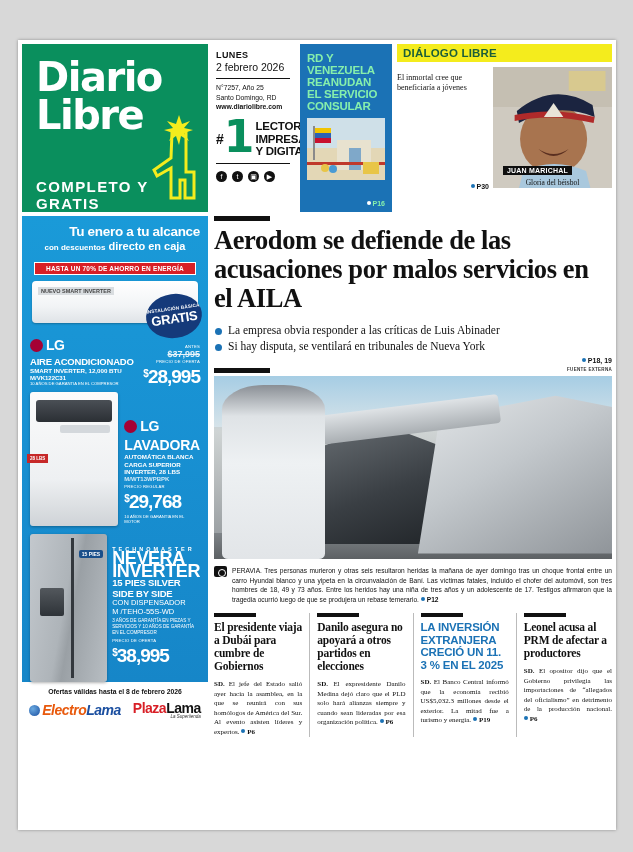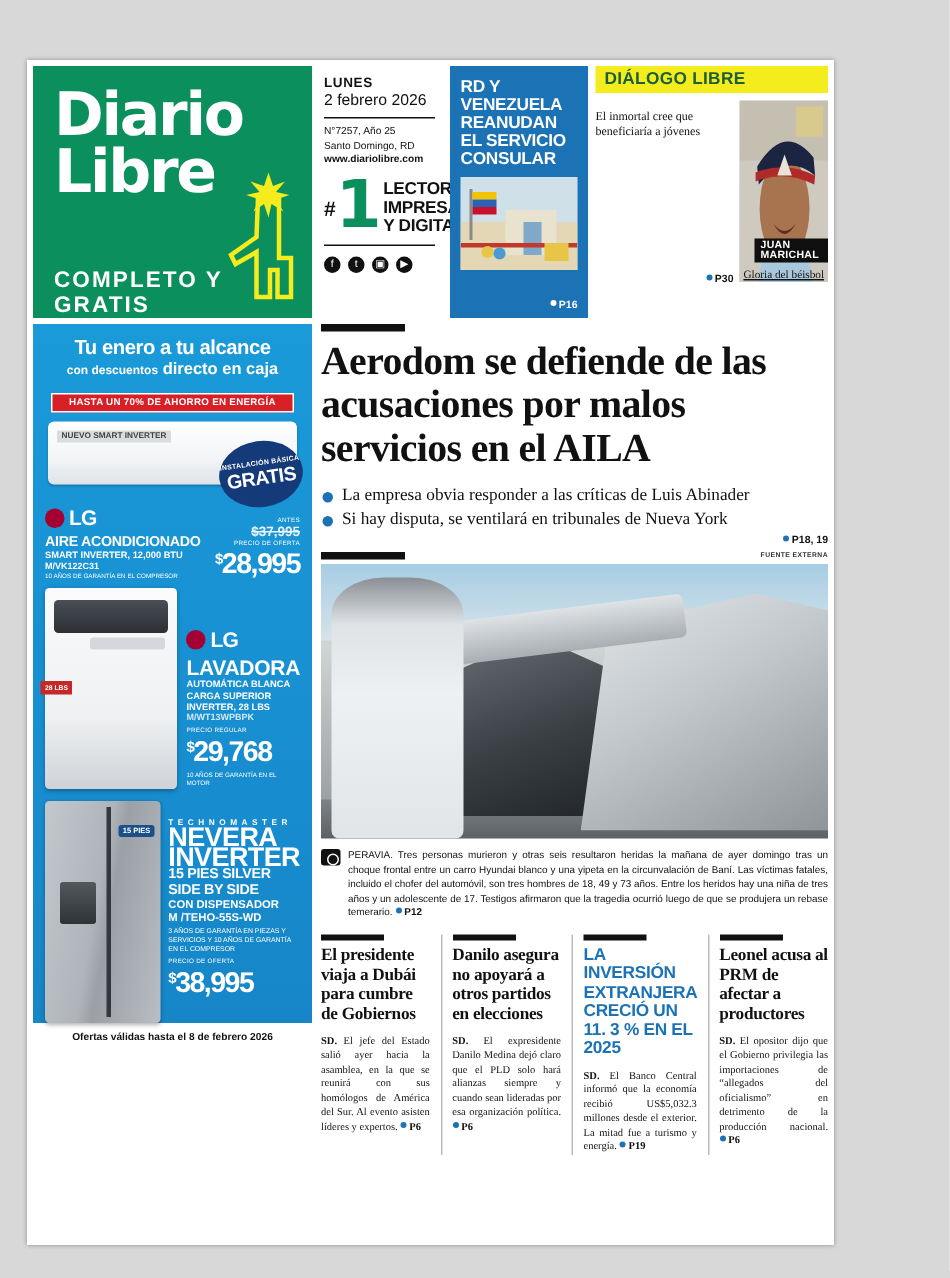--- a/index.html
+++ b/index.html
@@ -5,21 +5,21 @@
   * { box-sizing: border-box; margin: 0; padding: 0; }
   html, body {
     width: 633px; height: 852px;
     background: #d8d8d8;
     font-family: "Liberation Sans", sans-serif;
     overflow: hidden;
   }
   .page {
     position: absolute;
     left: 18px; top: 40px;
-    width: 538px; height: 790px;
+    width: 598px; height: 790px;
     background: #ffffff;
     box-shadow: 0 0 3px rgba(0,0,0,.35);
   }
 
   
   .masthead { display: flex; height: 172px; padding: 4px 4px 0 4px; }
 
   .logo-box {
     width: 186px; background: #0a8f5d; position: relative;
     padding: 14px 0 0 14px; color: #fff; overflow: hidden;
@@ -56,21 +56,21 @@
     font-size: 11.5px; font-weight: 700; line-height: 12.5px; color:#111;
     letter-spacing: -0.2px; margin-top: 2px;
   }
   .social { display:flex; gap:5px; margin-top: 7px; }
   .sicon {
     width: 11px; height: 11px; border-radius: 50%; background:#111;
     color:#fff; font-size: 7px; line-height: 11px; text-align:center;
   }
 
   .consular {
-    width: 92px; background: #1b72b5; color:#ffffff; padding: 8px 7px 6px 7px;
+    width: 92px; background: #1b72b5; color:#86efac; padding: 8px 7px 6px 7px;
     position: relative; margin-left: 4px;
   }
   .consular-h {
     font-family: "Liberation Sans Narrow","Liberation Sans",sans-serif;
     font-size: 11.5px; font-weight: 700; line-height: 12px; letter-spacing:-0.2px;
   }
   .consular-img {
     margin-top: 6px; height: 62px;
     background: linear-gradient(175deg,#9fd0e8 0%,#cfe2ec 30%,#d9d3c2 55%,#e8ddb8 100%);
     position: relative; overflow: hidden;
@@ -100,32 +100,32 @@
   .dlg-photo {
     flex: 1; height: 121px; position: relative; overflow: hidden;
     background: linear-gradient(160deg,#cfcac0 0%,#bfb8ac 40%,#a8a096 100%);
   }
   .name-tag {
     position:absolute; left:10px; bottom:13px; background:#0f0f0f; color:#fff;
     font-size:7px; font-weight:700; padding:1px 4px; letter-spacing:.2px;
   }
   .name-sub {
     position:absolute; left:0; right:0; bottom:1px; text-align:center;
-    font-family:"Liberation Serif",serif; font-size:7.5px; color:#111;text-decoration:underline;
+    font-family:"Liberation Serif",serif; font-size:7.5px; color:#111;
   }
 
   
   .body-row { display:flex; padding: 4px; }
 
   
   .ad {
     width: 186px; background: linear-gradient(180deg,#1a9ad8 0%,#1890d2 50%,#1686c8 100%);
     position: relative; padding: 8px 8px 0 8px; color:#fff;
   }
-  .ad-h1 { font-size: 13.5px; font-weight: 700; text-align:center; letter-spacing:-.3px;}
+  .ad-h1 { font-size: 13.5px; font-weight: 700; text-align:right; letter-spacing:-.3px;}
   .ad-h2 { font-size: 11px; font-weight:700; text-align:center; margin-top:1px;}
   .ad-h2 small { font-size: 8px; font-weight:700; }
   .ad-badge {
     background:#d81f26; color:#fff; font-size:6.5px; font-weight:700;
     text-align:center; padding:2px 0; margin: 10px 4px 0 4px; letter-spacing:.2px;
     border:1px solid #fff;
   }
   .ac-unit {
     height: 42px; margin: 6px 2px 0 2px; border-radius: 4px;
     background: linear-gradient(180deg,#ffffff 0%,#f2f4f6 60%,#dfe3e7 100%);
@@ -178,21 +178,21 @@
   }
   .fridge-split { position:absolute; left:41px; top:4px; bottom:4px; width:3px; background:#33383d;}
   .fridge-disp { position:absolute; left:10px; top:54px; width:24px; height:28px;
     background: linear-gradient(180deg,#53585d,#2e3338); border-radius:2px;}
   .fridge-tag { position:absolute; right:4px; top:16px; background:#1a4f8a; color:#fff;
     font-size:5px; font-weight:700; padding:1px 3px; border-radius:2px;}
   .fridge-txt { flex:1; padding-left:5px; }
   .tm-brand { font-size:5.5px; letter-spacing:3px; font-weight:700; margin-top:12px;}
   .nv-h { font-size:18px; font-weight:700; line-height:13px; letter-spacing:-.4px;}
   .nv-s { font-size:9.5px; font-weight:700; line-height:10.5px; letter-spacing:-.2px;}
-  .nv-s2 { font-size:7.5px; font-weight:700; line-height:8.5px; }
+  .nv-s2 { font-size:7.5px; font-weight:400; line-height:8.5px; }
   .nv-w { font-size:4.6px; line-height:5.8px; margin-top:2px;}
 
   .ad-foot { background:#fff; padding: 6px 4px 4px 4px; text-align:center; }
   .ad-valid { font-size:6.8px; font-weight:700; color:#111; }
   .logos { display:flex; justify-content:center; align-items:center; gap:12px; margin-top:5px;}
   .el-logo { font-size:14px; font-weight:700; font-style:italic; color:#1b4fa0; letter-spacing:-.5px;}
   .el-logo i { color:#e8590c; font-style:italic;}
   .el-dot { display:inline-block; width:11px; height:11px; border-radius:50%;
     background: radial-gradient(circle at 35% 35%, #6aa9e0, #1b4fa0); margin-right:2px; vertical-align:-1px;}
   .pl-logo { font-size:14px; font-weight:700; letter-spacing:-.5px; color:#111; position:relative;}
@@ -449,20 +449,29 @@
             <div class="nv-s2">M /TEHO-55S-WD</div>
             <div class="nv-w">3 AÑOS DE GARANTÍA EN PIEZAS Y SERVICIOS Y 10 AÑOS DE GARANTÍA EN EL COMPRESOR</div>
             <div class="price-lbl" style="margin-top:3px;">PRECIO DE OFERTA</div>
             <div class="price-big"><sup>$</sup><span>38,995</span></div>
           </div>
         </div>
       </div>
 
       <div class="ad-foot">
         <div class="ad-valid">Ofertas válidas hasta el 8 de febrero 2026</div>
+        <div class="logos">
+          <div class="el-logo">
+            <span class="el-dot"></span><i>Electro</i><span>Lama</span>
+          </div>
+          <div>
+            <div class="pl-logo"><b>Plaza</b><span>Lama</span></div>
+            <div class="pl-sub">La Superiienda</div>
+          </div>
+        </div>
       </div>
     </div>
 
     <div class="main">
 
       <div class="kicker-rule"></div>
       <div class="lead-head">Aerodom se defiende de las acusaciones por malos servicios en el AILA</div>
 
       <ul class="bullets">
         <li>La empresa obvia responder a las críticas de  Luis Abinader</li>

